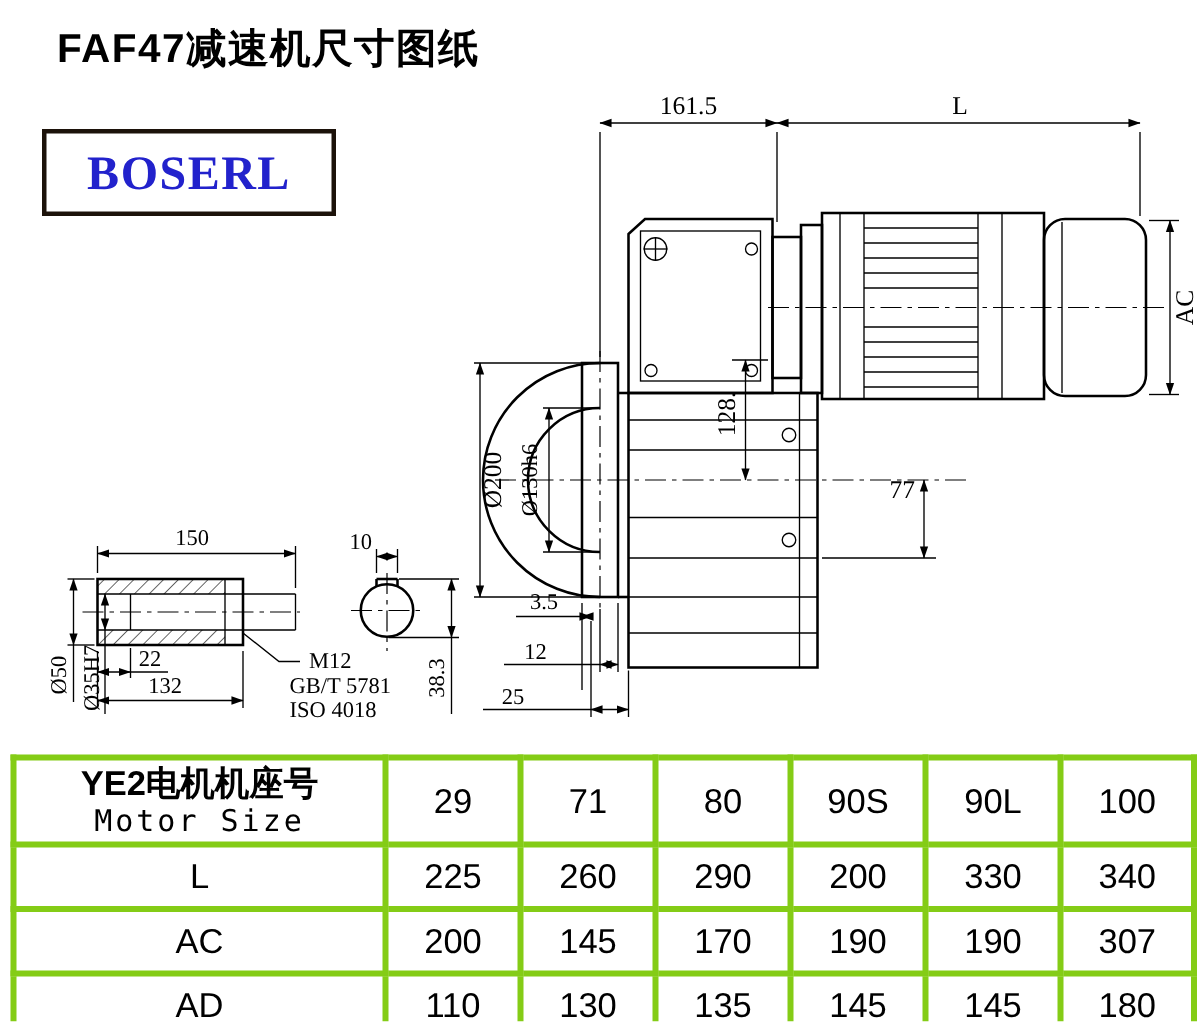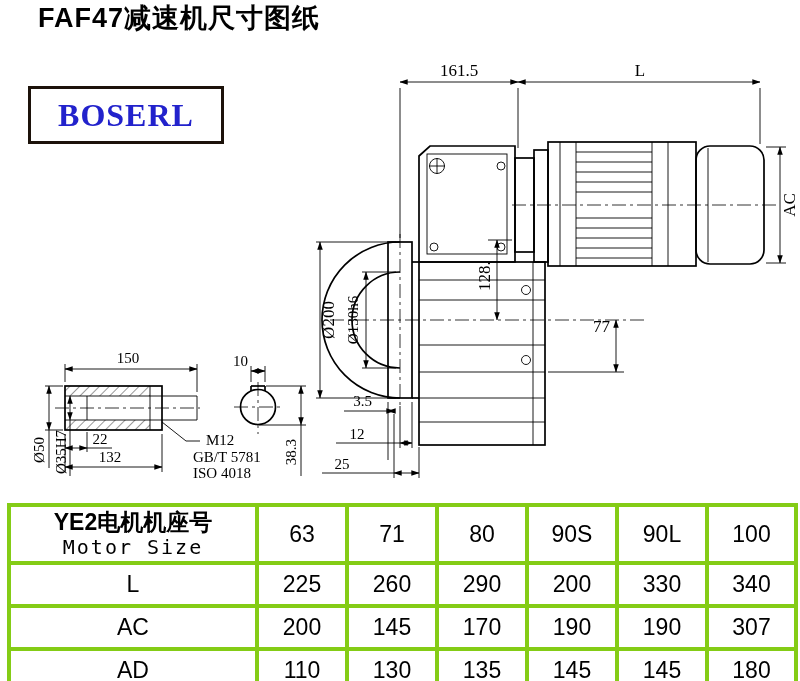--- a/index.html
+++ b/index.html
@@ -1,19 +1,19 @@
 <!DOCTYPE html>
 <html><head>
 <meta charset="utf-8">
 <style>
   html,body{margin:0;padding:0;background:#ffffff;}
   #stage{position:relative;width:800px;height:681px;background:#fff;overflow:hidden;
          font-family:"Liberation Sans",sans-serif;color:#000;}
   
-  #title{position:absolute;left:38px;top:0;font-size:27px;font-weight:bold;letter-spacing:1px;}
+  #title{position:absolute;left:38px;top:14px;font-size:27px;font-weight:bold;letter-spacing:1px;}
   #logo{position:absolute;left:28px;top:86px;width:190px;height:52px;border:3px solid #1c120a;
         display:flex;align-items:center;justify-content:center;background:#fff;}
   #logo span{font-family:"Liberation Serif",serif;font-weight:bold;font-size:32px;color:#2222cc;letter-spacing:1px;}
   
   svg{position:absolute;left:0;top:0;}
   .obj{stroke:#000;stroke-width:1.7;fill:none;stroke-linejoin:miter;}
   .thin{stroke:#000;stroke-width:0.9;fill:none;}
   .cl{stroke:#000;stroke-width:0.8;fill:none;stroke-dasharray:14 4 3 4;}
   .dim{stroke:#000;stroke-width:0.9;fill:none;}
   .dimtxt{font-family:"Liberation Serif",serif;font-size:17px;fill:#000;}
@@ -233,21 +233,21 @@
       <col style="width:90px">
         <col style="width:90px">
         <col style="width:89px">
     </colgroup>
     <tbody>
       <tr class="r-head">
         <td>
           <div class="head-cn">YE2电机机座号</div>
           <div class="head-en">Motor Size</div>
         </td>
-        <td>63</td>
+        <td>29</td>
         <td>71</td>
         <td>80</td>
         <td>90S</td>
         <td>90L</td>
         <td>100</td>
       </tr>
       <tr class="r-data">
         <td>L</td>
         <td>225</td>
         <td>260</td>

